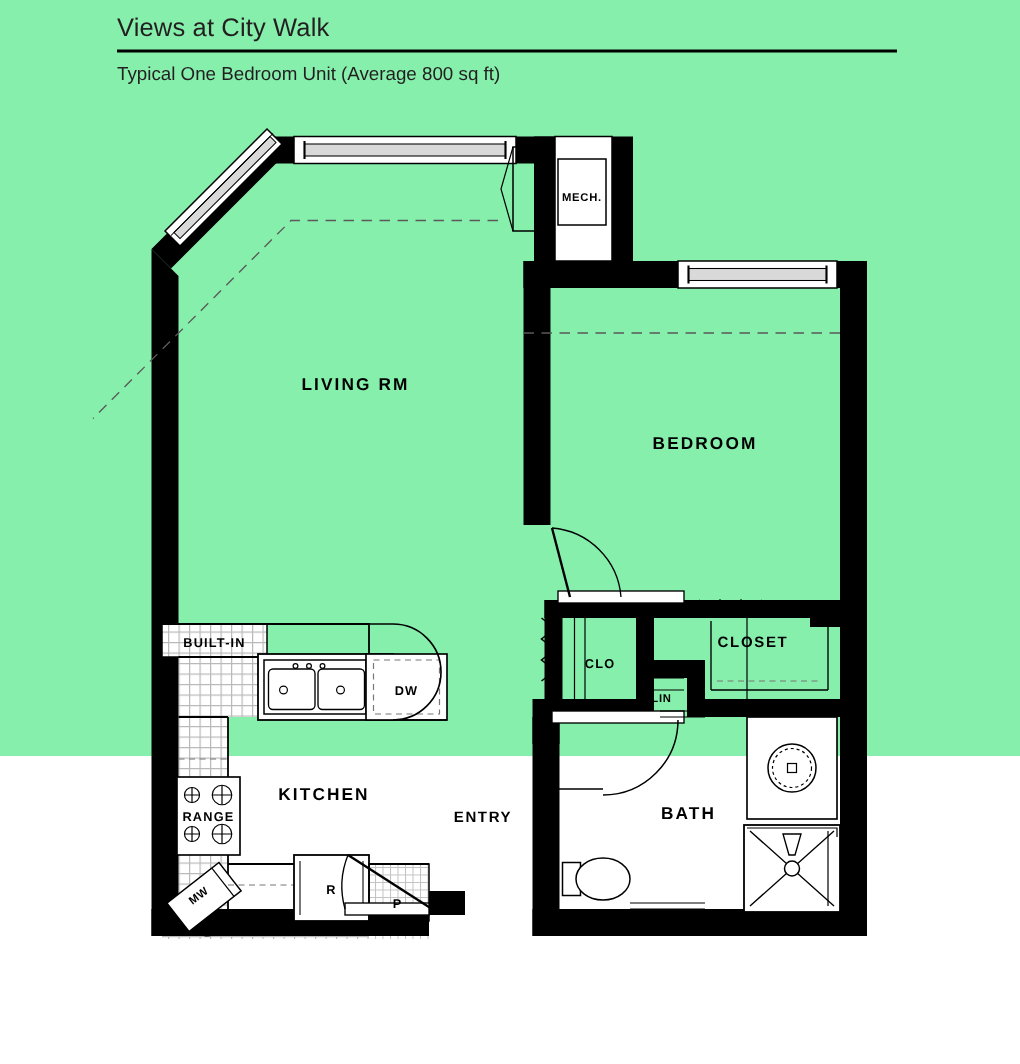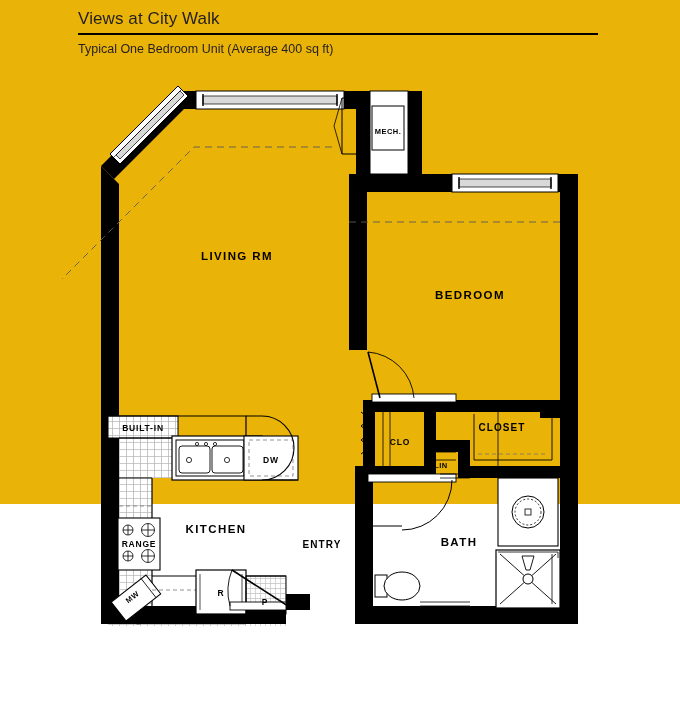--- a/index.html
+++ b/index.html
@@ -13,21 +13,21 @@
     height: 709px;
     font-family: "Liberation Sans", sans-serif;
     color: #231f20;
     overflow: hidden;
     position: relative;
   }
   #page {
     position: relative;
     width: 680px;
     height: 504px;
-    background: #eab308;
+    background: #86efac;
   }
   .header {
     position: absolute;
     left: 78px;
     top: 8px;
     width: 520px;
   }
   .title {
     font-size: 17px;
     font-weight: 400;
@@ -77,21 +77,21 @@
   .glass { fill: #d9d9d9; stroke: #000000; stroke-width: 0.7; }
 </style>
 </head>
 <body>
 
 <div id="page">
 
   <div class="header">
     <div class="title">Views at City Walk</div>
     <div class="rule"></div>
-    <div class="subtitle">Typical One Bedroom Unit (Average 400 sq ft)</div>
+    <div class="subtitle">Typical One Bedroom Unit (Average 800 sq ft)</div>
   </div>
 
   <div id="plan-wrap">
   <svg class="plan" width="680" height="600" viewBox="0 0 680 600" xmlns="http://www.w3.org/2000/svg">
 
     <defs>
       <pattern id="tile" width="7" height="7" patternUnits="userSpaceOnUse">
         <rect width="7" height="7" fill="#ffffff"></rect>
         <path d="M0 0 H7 M0 0 V7" stroke="#b9b9b9" stroke-width="1.6"></path>
       </pattern>

